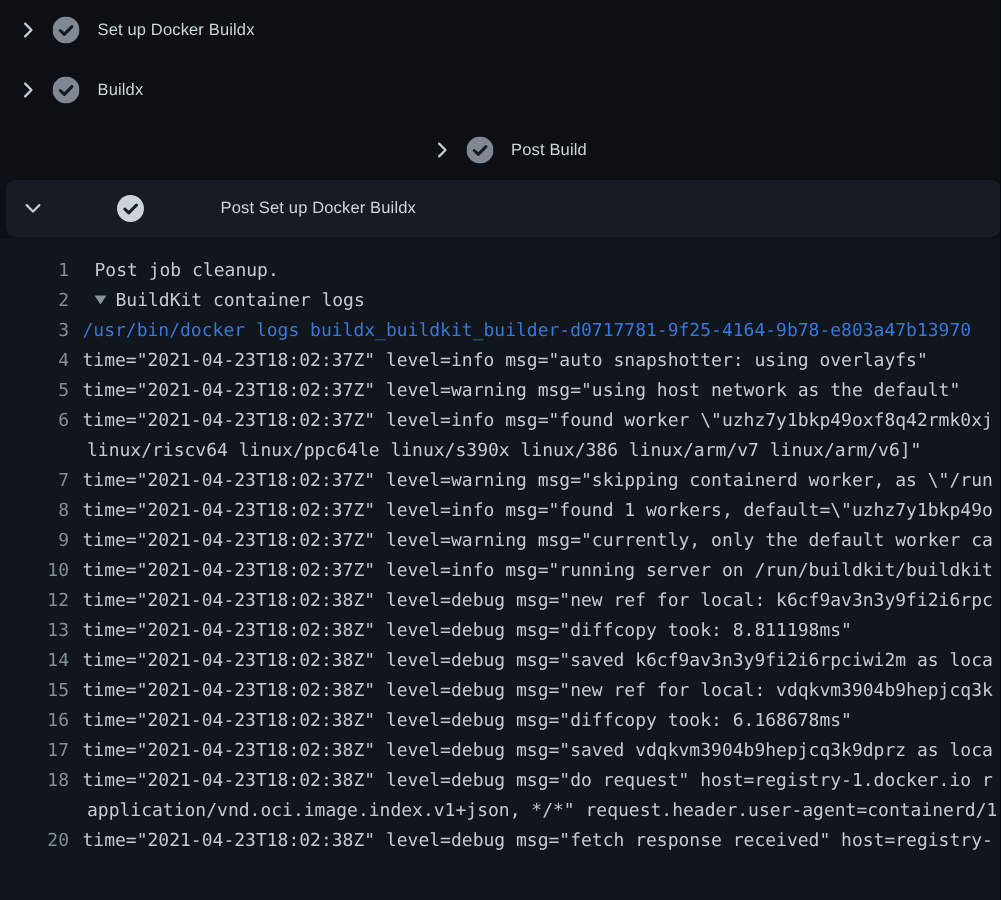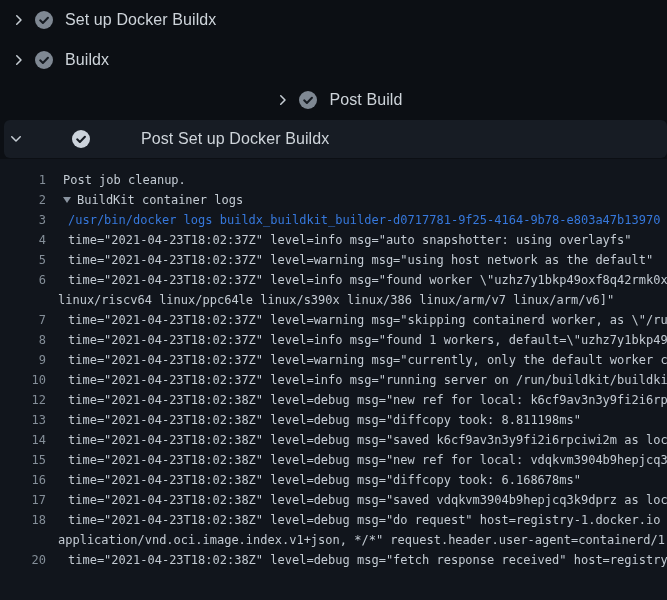--- a/index.html
+++ b/index.html
@@ -10,42 +10,42 @@
   }
   
   .steps{height:159px;background:var(--steps_bg);}
   .step{
     height:40px;display:flex;align-items:center;padding-left:10px;
     box-sizing:border-box;cursor:pointer;
   }
   .step:nth-child(3){height:39px;justify-content:center;}
   .step.expanded{
     background:var(--active_bg);border-radius:6px;
-    margin-left:4px;padding-left:4px;height:38px;margin-top:1px;gap:39px;
+    margin-left:4px;padding-left:10px;height:38px;margin-top:1px;gap:39px;
   }
   .chev{width:16px;height:16px;display:inline-flex;align-items:center;justify-content:center;
         color:var(--chevron);margin-right:9px;flex:none;}
   .step .chev-down{display:none;}
   .step.expanded .chev-down{display:inline-flex;}
   .check{width:18px;height:18px;display:inline-flex;flex:none;color:var(--circle);}
   .step.expanded .check{color:var(--circle_active);}
-  .step-label{margin-left:12px;font-size:16px;color:var(--label);letter-spacing:.1px;}
+  .step-label{margin-left:12px;font-size:11px;color:var(--label);letter-spacing:.1px;}
   
   .log{
     height:441px;background:var(--log_bg);padding-top:11px;box-sizing:border-box;
     font-family:"DejaVu Sans Mono","Liberation Mono",monospace;
     font-size:12px;overflow:hidden;
   }
   .row{height:20px;display:flex;align-items:center;white-space:pre;}
   .num{
     flex:0 0 46px;text-align:right;color:var(--num);
     -webkit-user-select:none;user-select:none;cursor:pointer;
   }
   .txt{margin-left:17px;color:var(--logtext);display:inline-flex;align-items:center;}
-  .row.k-log .txt,.row.k-command .txt{margin-left:22px;}
+  .row.k-log .txt,.row.k-command .txt{margin-left:9px;}
   .row.k-wrap .txt{margin-left:12px;}
   .row.k-command .txt-inner{color:var(--cmd);}
   .row.k-group{cursor:pointer;}
   .tri{
     display:inline-block;width:0;height:0;
     border-left:4.5px solid transparent;border-right:4.5px solid transparent;
     border-top:6px solid var(--triangle);
     margin-right:6px;position:relative;top:0px;
   }
 </style>

